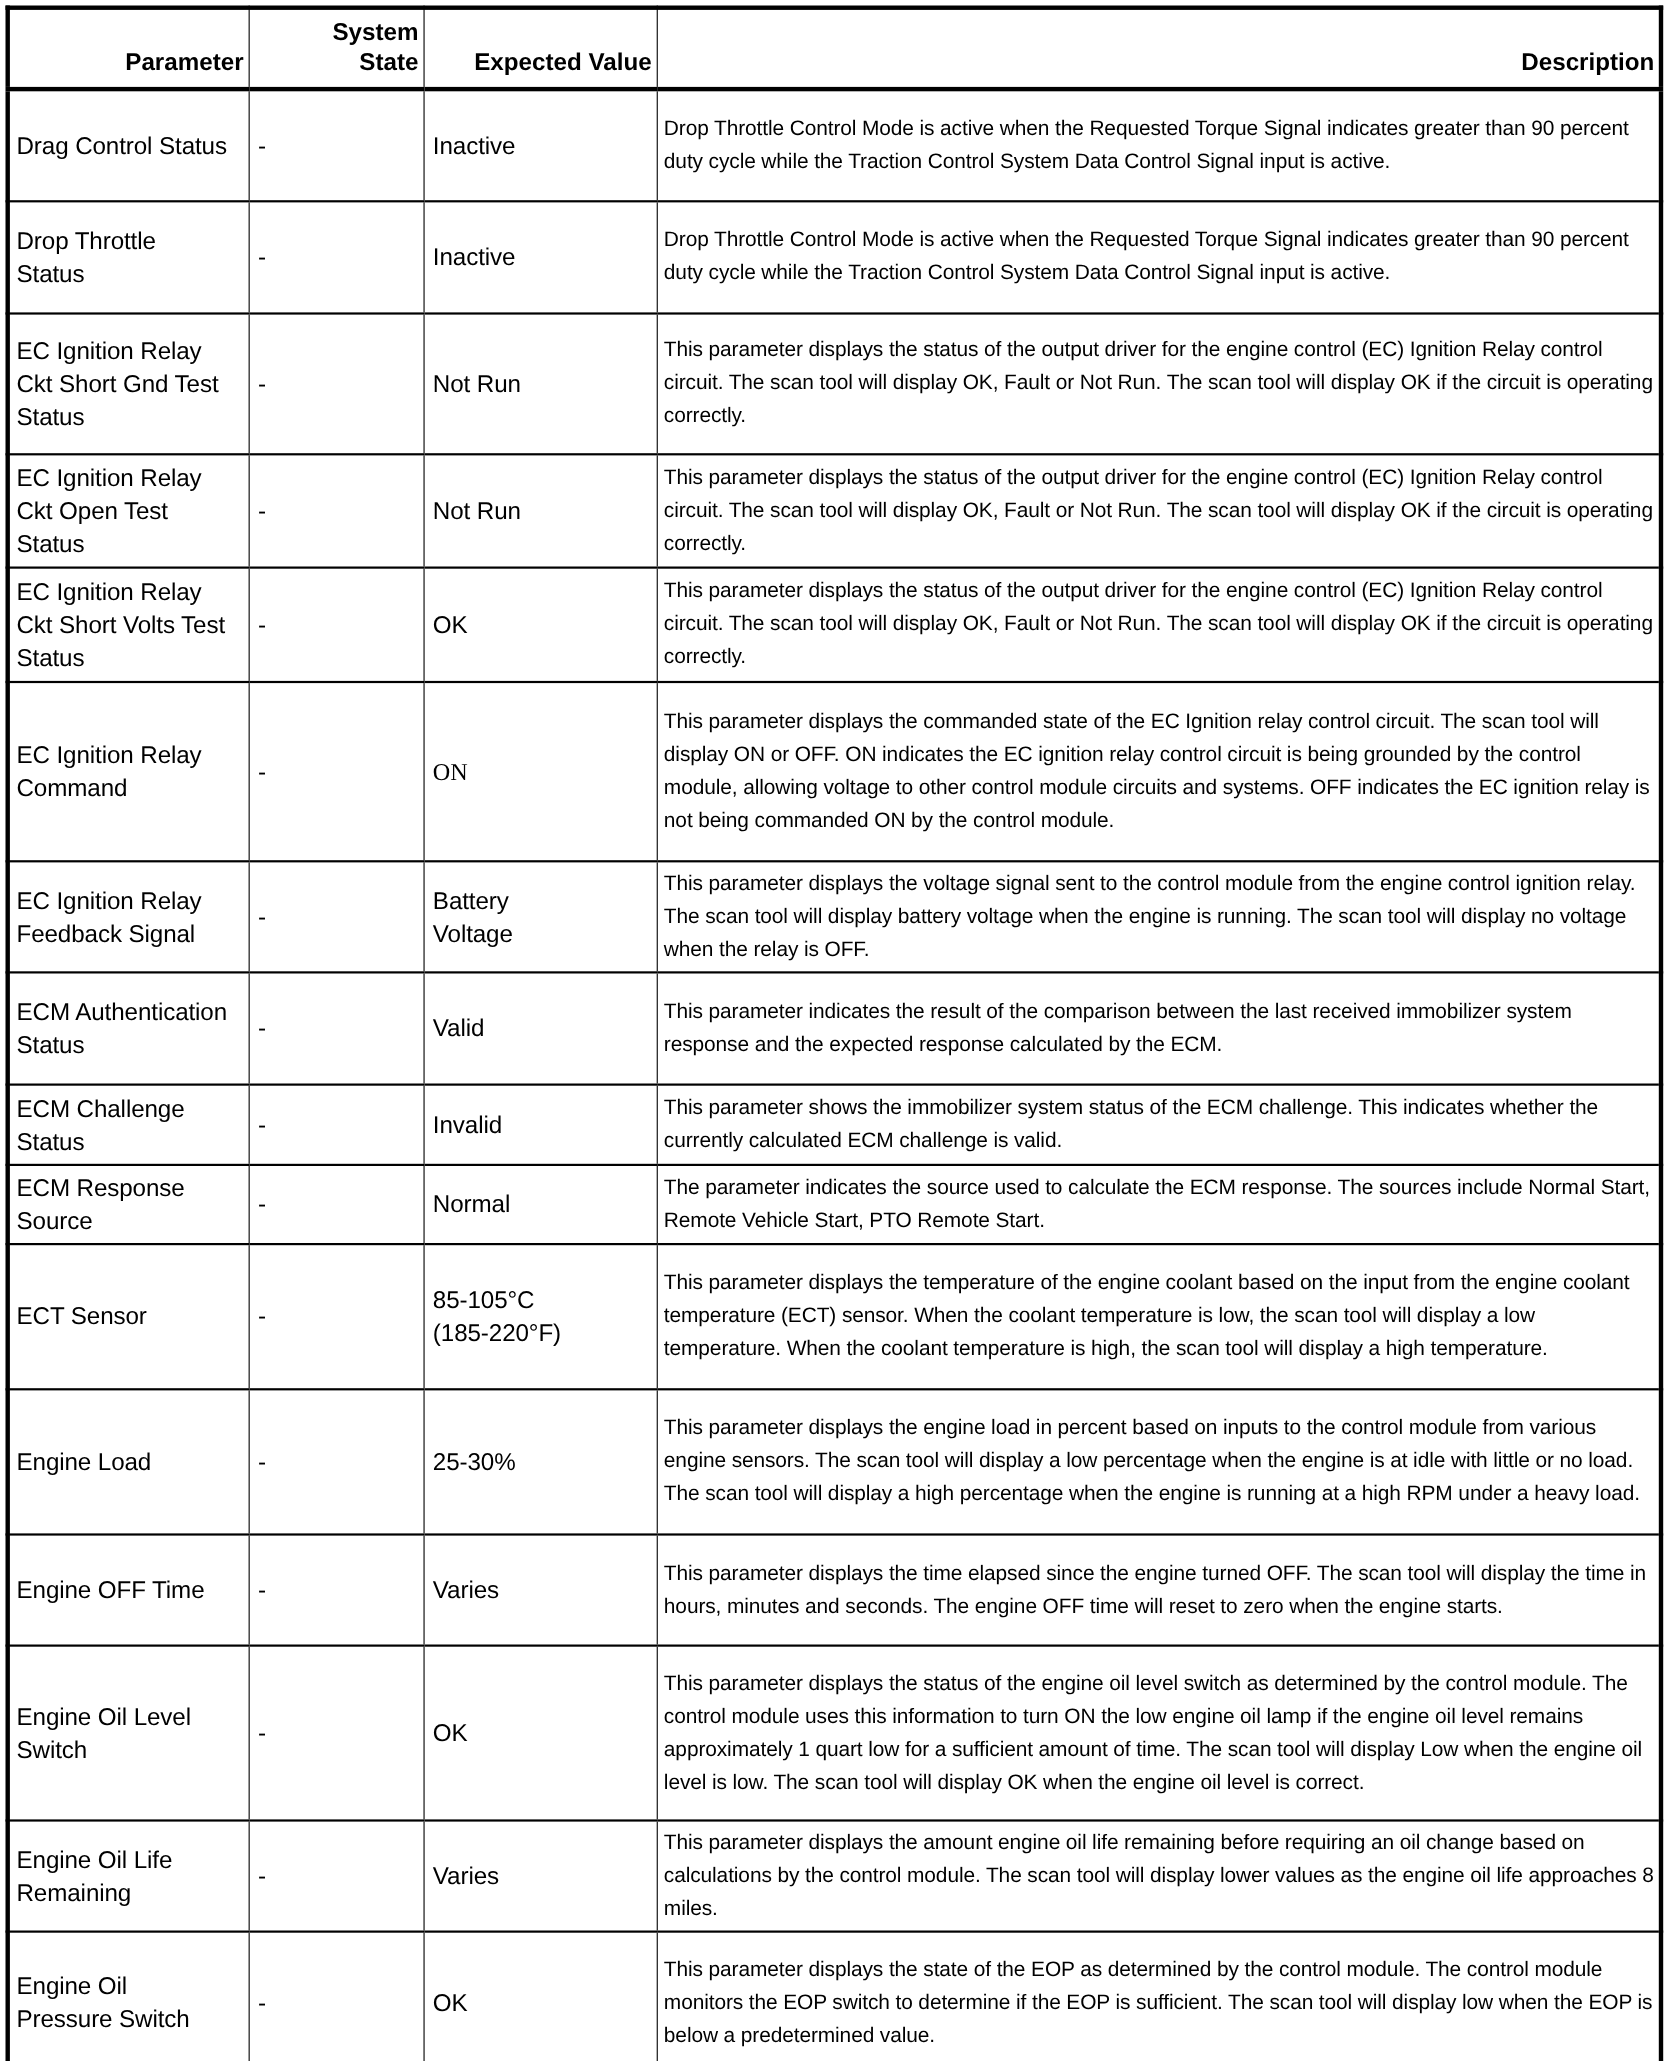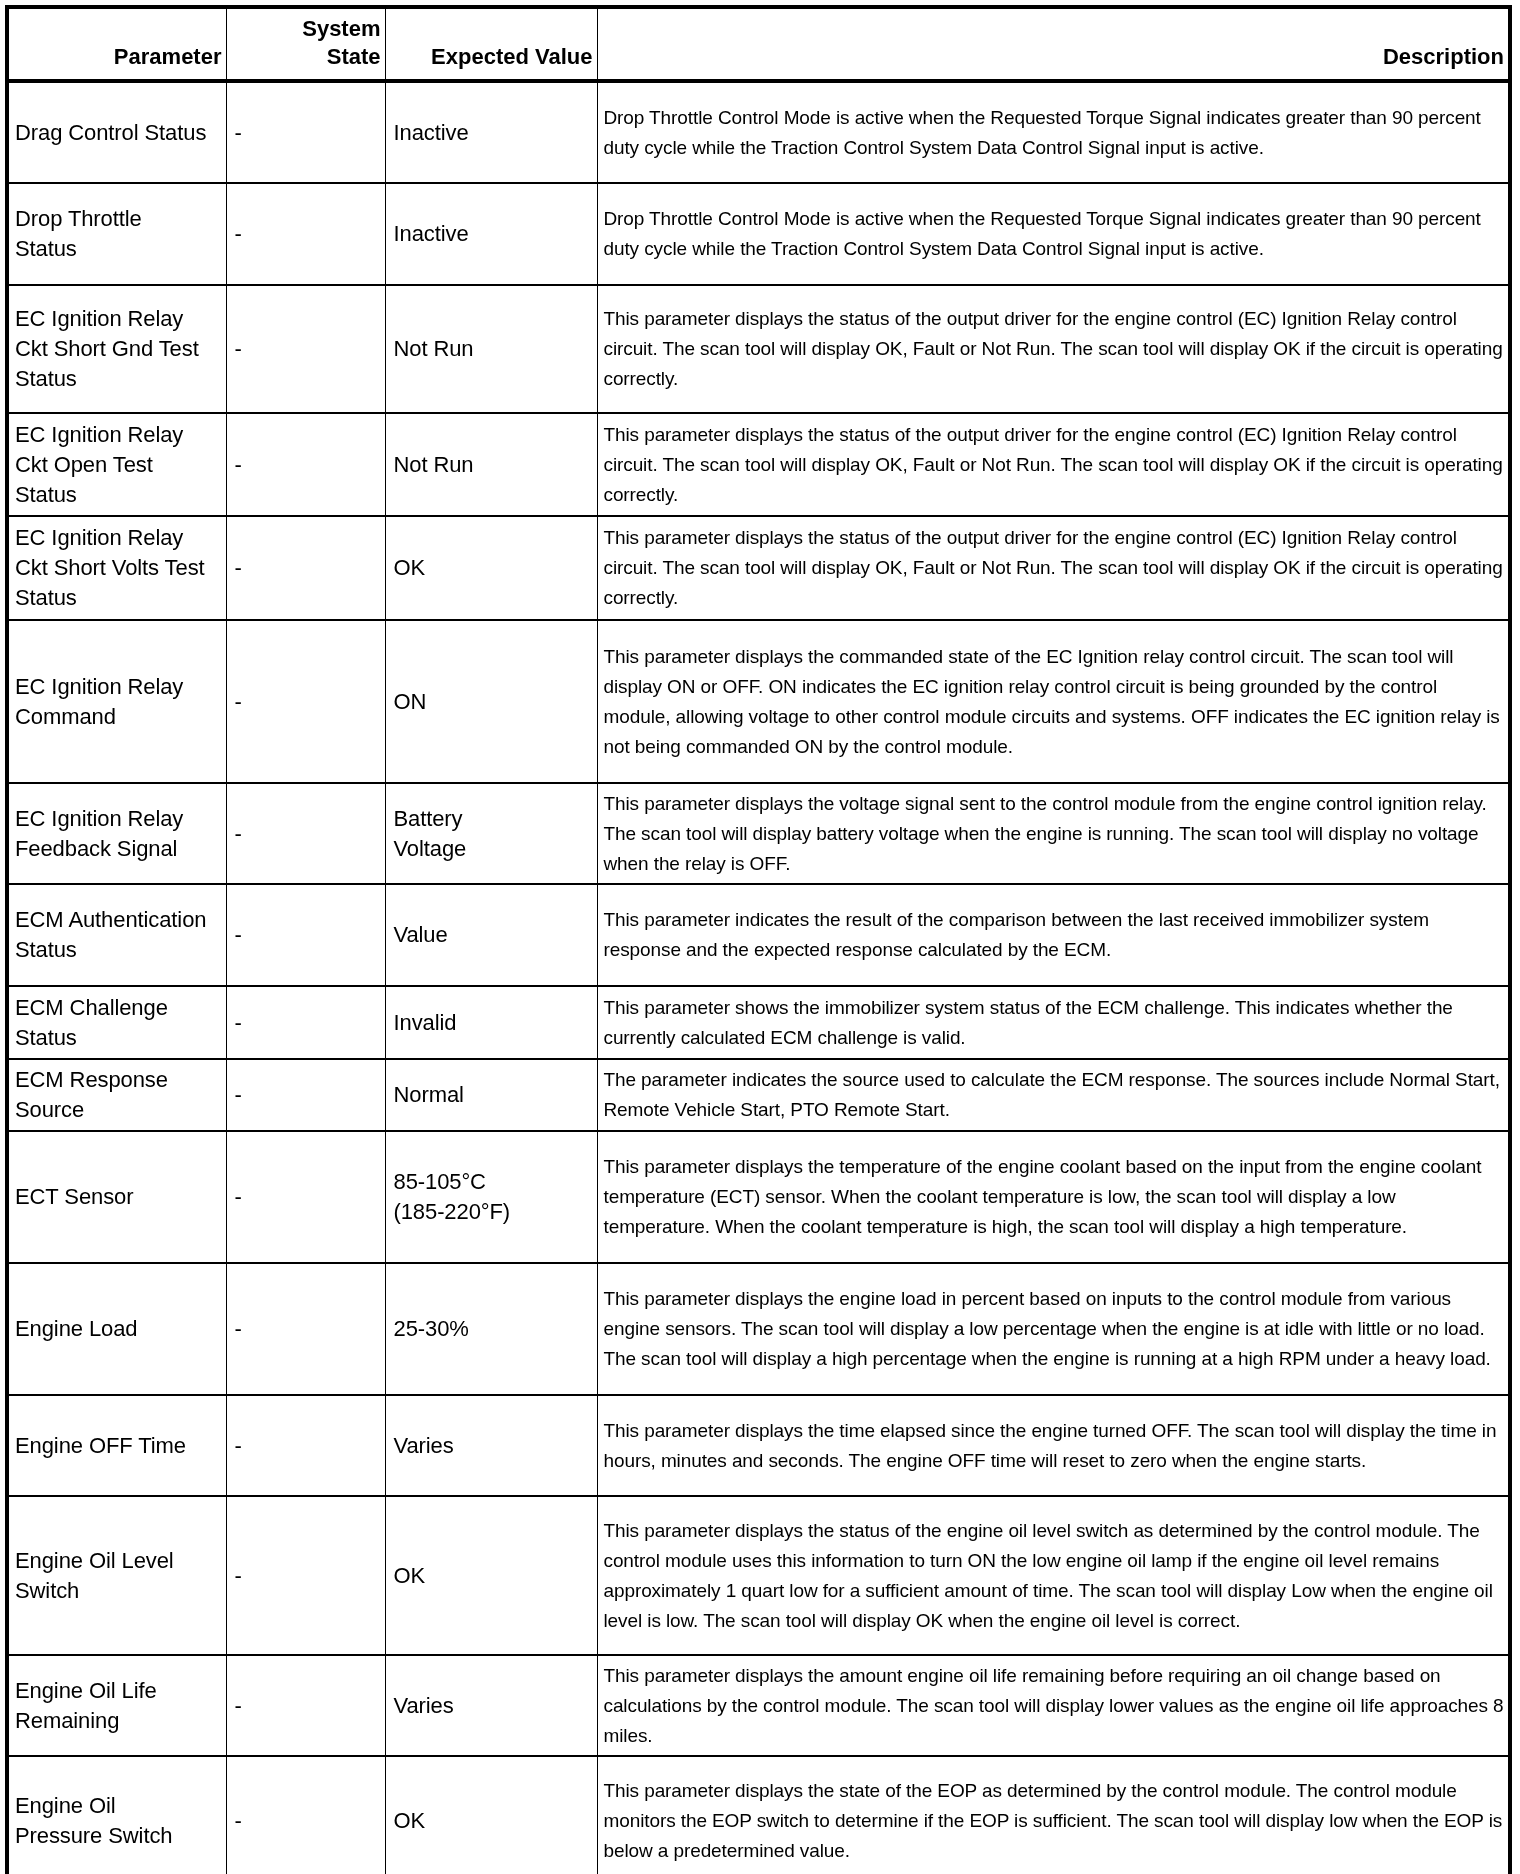--- a/index.html
+++ b/index.html
@@ -108,33 +108,33 @@
   </tr>
       <tr style="height: 104px;">
     <td class="param" style="padding-right: 18px;">EC Ignition Relay Ckt Short Volts Test Status</td>
     <td class="state">-</td>
     <td class="value" style="padding-right: 60px;">OK</td>
     <td class="desc">This parameter displays the status of the output driver for the engine control (EC) Ignition Relay control circuit. The scan tool will display OK, Fault or Not Run. The scan tool will display OK if the circuit is operating correctly.</td>
   </tr>
       <tr style="height: 163px;">
     <td class="param" style="padding-right: 18px;">EC Ignition Relay Command</td>
     <td class="state">-</td>
-    <td class="value" style="padding-right: 60px;">ON</td>
+    <td class="value" style="padding-right: 60px; font-family: Liberation Serif, serif;">ON</td>
     <td class="desc">This parameter displays the commanded state of the EC Ignition relay control circuit. The scan tool will display ON or OFF. ON indicates the EC ignition relay control circuit is being grounded by the control module, allowing voltage to other control module circuits and systems. OFF indicates the EC ignition relay is not being commanded ON by the control module.</td>
   </tr>
       <tr style="height: 101px;">
     <td class="param" style="padding-right: 18px;">EC Ignition Relay Feedback Signal</td>
     <td class="state">-</td>
     <td class="value" style="padding-right: 60px;">Battery Voltage</td>
     <td class="desc">This parameter displays the voltage signal sent to the control module from the engine control ignition relay. The scan tool will display battery voltage when the engine is running. The scan tool will display no voltage when the relay is OFF.</td>
   </tr>
       <tr style="height: 102px;">
     <td class="param" style="padding-right: 18px;">ECM Authentication Status</td>
     <td class="state">-</td>
-    <td class="value" style="padding-right: 60px;">Value</td>
+    <td class="value" style="padding-right: 60px;">Valid</td>
     <td class="desc">This parameter indicates the result of the comparison between the last received immobilizer system response and the expected response calculated by the ECM.</td>
   </tr>
       <tr style="height: 73px;">
     <td class="param" style="padding-right: 18px;">ECM Challenge Status</td>
     <td class="state">-</td>
     <td class="value" style="padding-right: 60px;">Invalid</td>
     <td class="desc">This parameter shows the immobilizer system status of the ECM challenge. This indicates whether the currently calculated ECM challenge is valid.</td>
   </tr>
       <tr style="height: 72px;">
     <td class="param" style="padding-right: 18px;">ECM Response Source</td>

